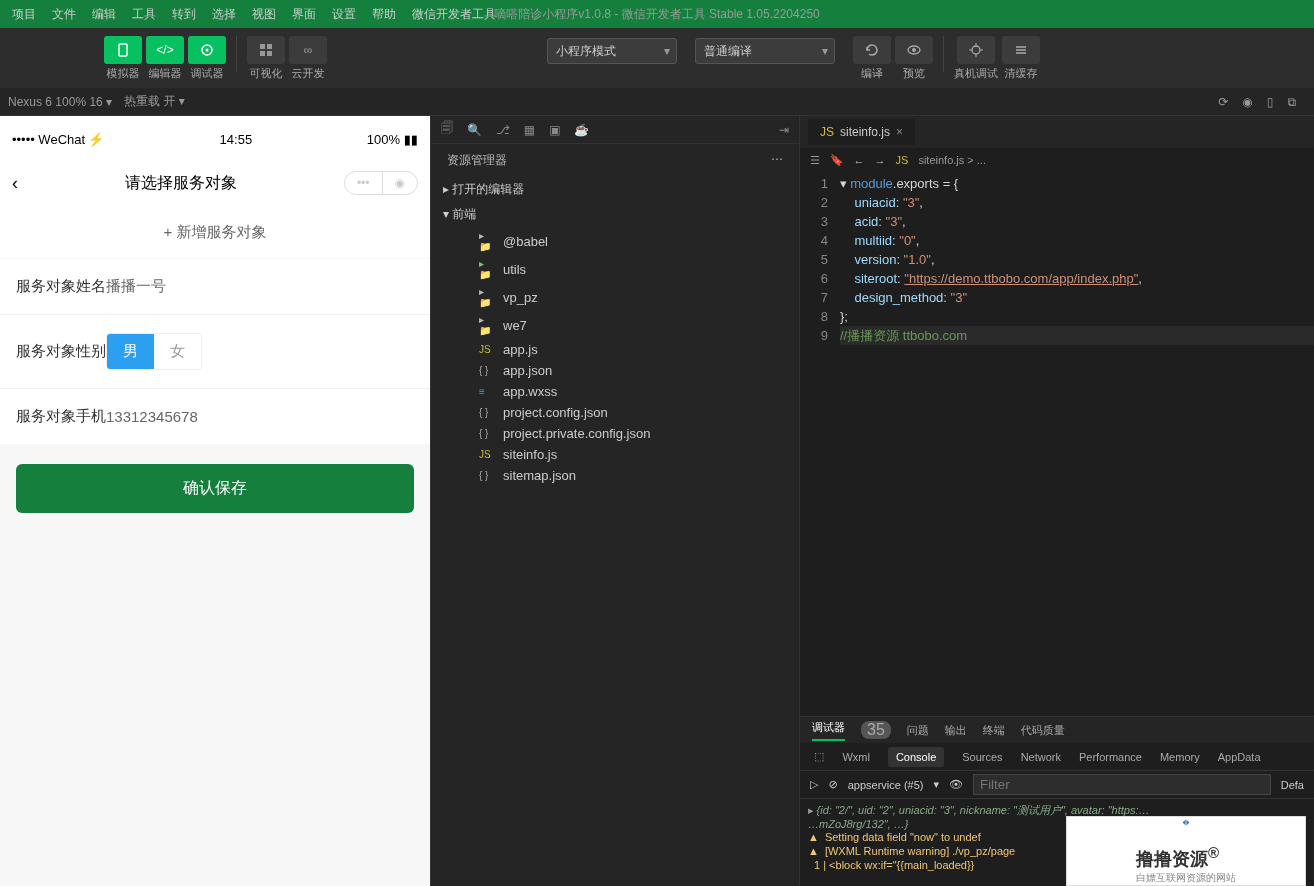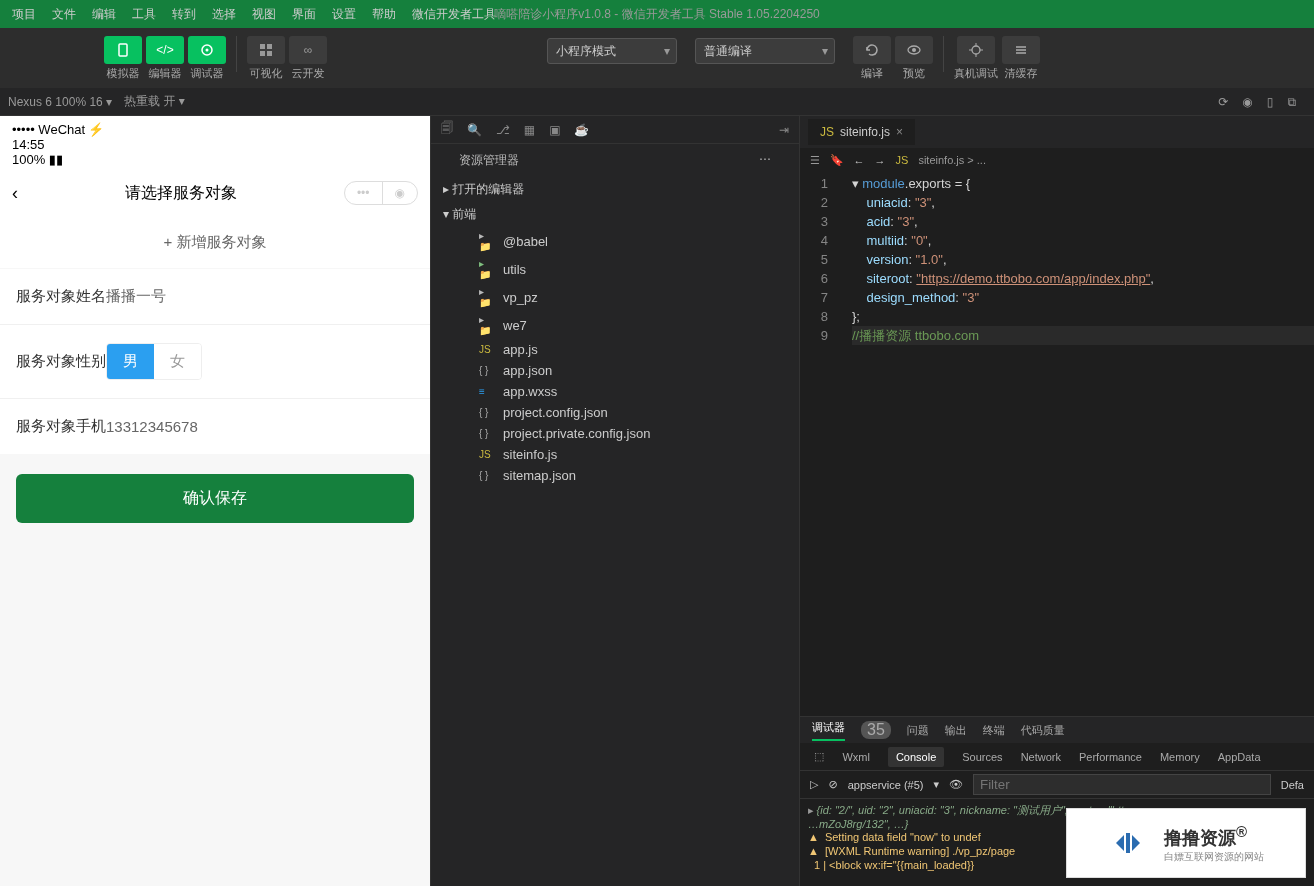--- a/index.html
+++ b/index.html
@@ -13,67 +13,67 @@
 .tool-btn.green { background:#07c160; }
 .tool-lbl { font-size:11px; color:#aaa; }
 .dropdown { height:26px; background:#3c3c3c; border:1px solid #555; border-radius:3px; padding:0 28px 0 8px; display:flex; align-items:center; position:relative; margin-top:6px;}
 .dropdown::after { content:"▾"; position:absolute; right:6px; color:#999; }
 .statusbar { height:28px; background:#252526; display:flex; align-items:center; padding:0 8px; gap:12px; color:#999; border-bottom:1px solid #333;}
 .statusbar .right-icons { margin-left:auto; display:flex; gap:14px; padding-right:10px;}
 .main { display:flex; height:calc(100% - 116px); }
 .simulator { width:430px; background:#2d2d2d; display:flex; flex-direction:column; }
 .phone { flex:1; background:#f7f7f7; margin:0; display:flex; flex-direction:column; }
 .phone-header { background:#fff; }
-.status-line { display:flex; justify-content:space-between; padding:6px 12px; font-size:13px; color:#000; font-weight:500;flex-direction:column;}
+.status-line { display:flex; justify-content:space-between; padding:16px 12px; font-size:13px; color:#000; font-weight:500;}
 .nav-line { display:flex; align-items:center; justify-content:space-between; padding:8px 12px 12px; }
 .nav-title { font-size:16px; color:#000; }
 .capsule { display:flex; border:1px solid #ddd; border-radius:16px; overflow:hidden; }
 .capsule span { padding:4px 12px; }
 .phone-body { background:#f7f7f7; padding:0; }
 .add-item { background:#fff; text-align:center; padding:16px; font-size:15px; color:#666; margin-bottom:1px;}
 .form-row { background:#fff; display:flex; justify-content:flex-start; align-items:center; padding:18px 16px; border-bottom:1px solid #f0f0f0; font-size:15px; }
 .form-row .label { color:#333; }
 .form-row .value { color:#666; }
 .gender-btns { display:flex; border:1px solid #eee; border-radius:4px; overflow:hidden;}
 .gender-btns span { padding:8px 16px; background:#fff; color:#999;}
 .gender-btns span.active { background:#2b9ff0; color:#fff;}
 .confirm-btn { margin:20px 16px; background:#15803d; color:#fff; text-align:center; padding:14px; border-radius:6px; font-size:16px;}
 .explorer { width:370px; background:#252526; border-left:1px solid #333; border-right:1px solid #333; display:flex; flex-direction:column;}
-.explorer-head { padding:8px 28px; color:#bbb; display:flex; justify-content:space-between;}
+.explorer-head { padding:8px 16px; color:#bbb; display:flex; justify-content:space-between;}
 .tree-section { padding:4px 12px; color:#ccc; cursor:pointer;}
 .tree-item { padding:3px 8px 3px 32px; display:flex; align-items:center; gap:6px; font-size:13px;}
 .tree-item.l2 { padding-left:48px;}
 .icon-js { color:#cbba3f;}
 .editor { flex:1; background:#1e1e1e; display:flex; flex-direction:column; position:relative;}
 .tabs { height:32px; background:#252526; display:flex; align-items:center; padding-left:8px;}
 .tab { background:#1e1e1e; padding:6px 12px; display:flex; gap:6px; align-items:center; font-size:12px;}
 .tab .close { color:#888;}
 .breadcrumb { height:24px; display:flex; align-items:center; gap:10px; padding:0 10px; color:#999; font-size:11px; background:#1e1e1e;}
 .code-area { flex:1; display:flex; font-family:Consolas,monospace; font-size:13px; line-height:19px; padding-top:2px;}
 .gutter { width:40px; text-align:right; color:#858585; padding-right:12px;}
-.code { flex:1; white-space:pre; color:#d4d4d4;margin-left:12px;}
+.code { flex:1; white-space:pre; color:#d4d4d4;}
 .tok-k { color:#569cd6;}
 .tok-p { color:#9cdcfe;}
 .tok-s { color:#ce9178;}
 .tok-c { color:#6a9955;}
 .tok-url { color:#ce9178; text-decoration:underline;}
 .line-hl { background:#2a2a2a; display:inline-block; width:100%;}
 .debugger { height:170px; background:#1e1e1e; border-top:1px solid #333; font-size:11px;}
 .dbg-tabs { height:26px; display:flex; align-items:center; gap:16px; padding:0 12px; background:#252526;}
 .dbg-tabs span { color:#aaa;}
 .dbg-tabs span.badge { background:#555; border-radius:8px; padding:0 6px; font-size:16px;}
 .dbg-sub { height:28px; display:flex; align-items:center; gap:18px; padding:0 14px; border-bottom:1px solid #333;}
 .dbg-sub span { color:#aaa;}
 .dbg-sub span.active { color:#fff; background:#333; padding:4px 8px; border-radius:2px;}
 .filter-row { height:28px; display:flex; align-items:center; gap:10px; padding:0 10px; border-bottom:1px solid #333;}
 .filter-input { flex:1; background:#2d2d2d; border:1px solid #444; padding:2px 6px; color:#ccc;}
 .console-body { padding:4px 8px; font-family:Consolas,monospace;}
 .warn-line { color:#f0c674; display:flex; gap:6px; padding:1px 0;}
 .warn-prefix { color:#f0c674;}
-.logo-overlay { position:absolute; right:8px; bottom:8px; width:240px; height:70px; background:#fff; border:1px solid #ddd; display:flex; align-items:center; justify-content:center; gap:16px; font-weight:bold; color:#333; font-size:18px;}
+.logo-overlay { position:absolute; right:8px; bottom:0; width:240px; height:70px; background:#fff; border:1px solid #ddd; display:flex; align-items:center; justify-content:center; gap:16px; font-weight:bold; color:#333; font-size:18px;flex-direction:column;}
 .logo-mark { width:40px; height:40px; }
 .arrow { color:#ccc;}
 svg { display:block;}
 </style>
 </head>
 <body>
 
 <div class="menubar">
   <span>项目</span>
   <span>文件</span>

